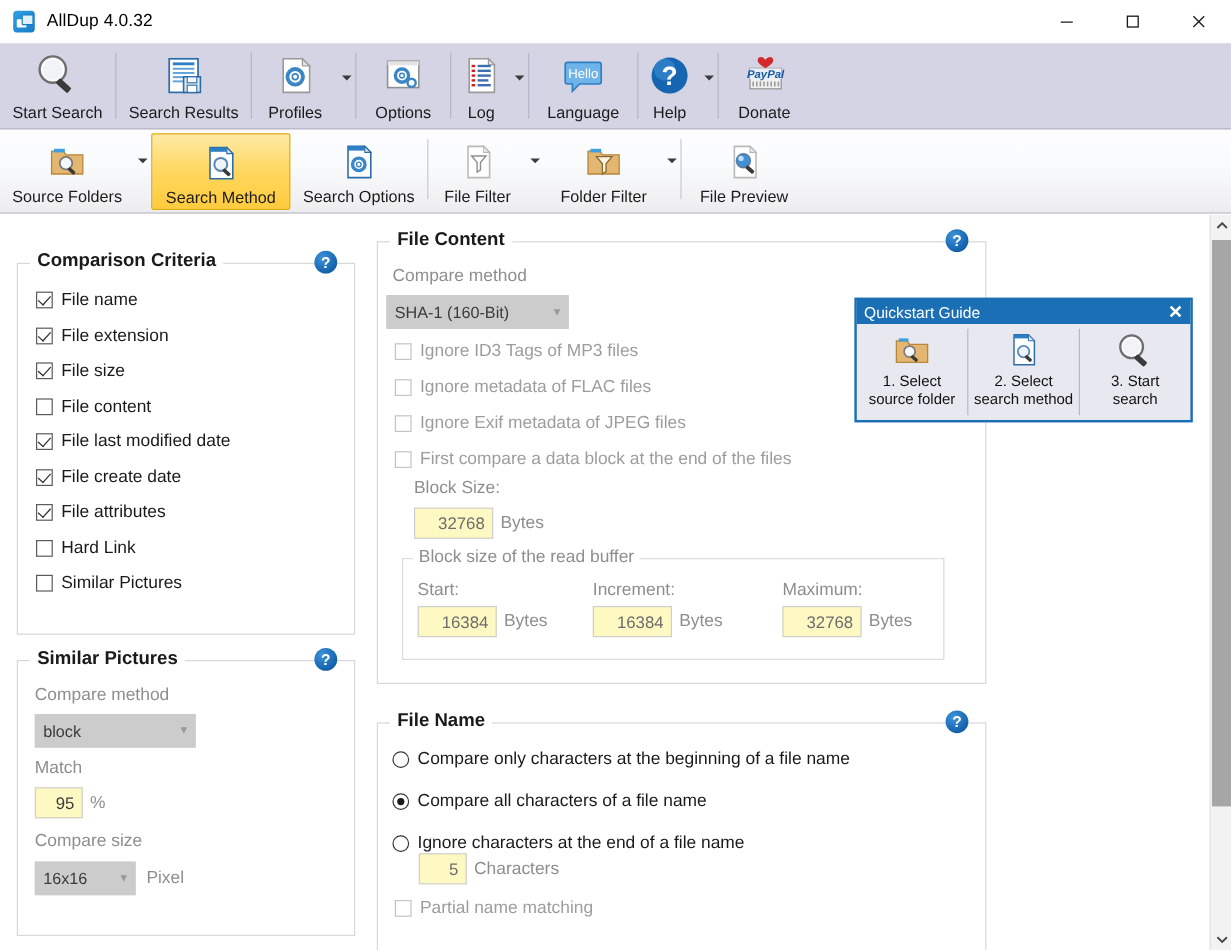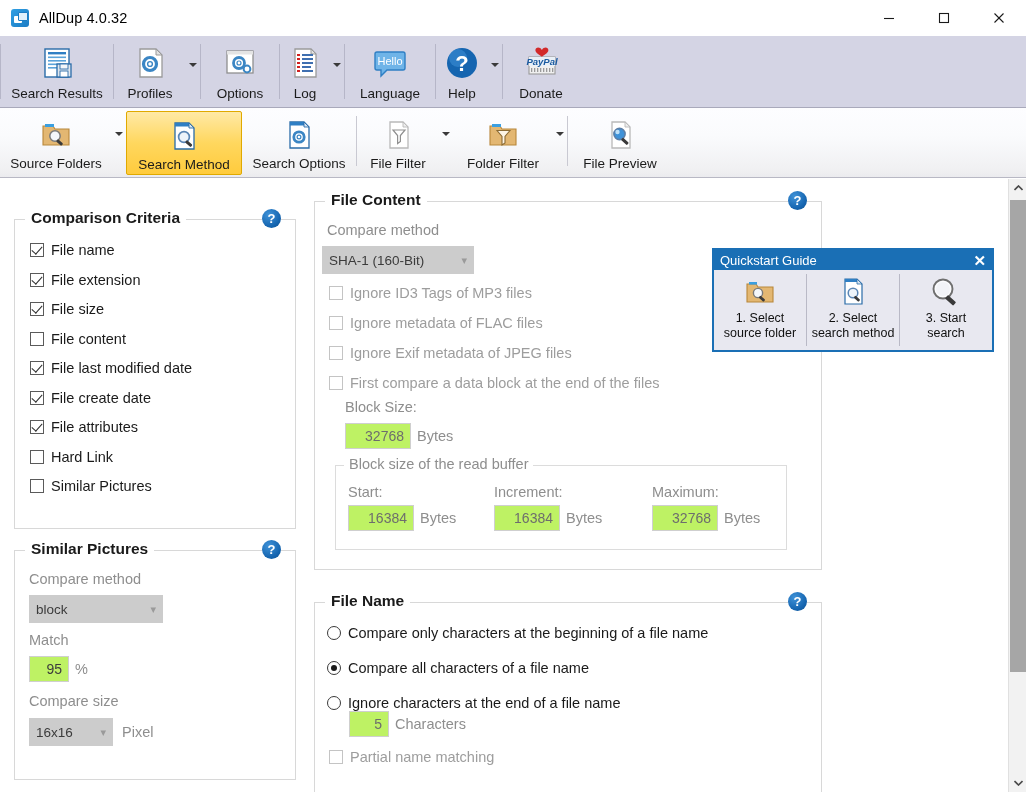--- a/index.html
+++ b/index.html
@@ -183,21 +183,21 @@
     height: 28px; padding: 0 6px;
     font-size: 13.5px; color: #3b3b3b;
     position: relative;
   }
   .combo .cv { flex: 1; white-space: nowrap; }
   .combo .ca {
     margin-left: 8px; color: #9a9a9a; font-size: 11px; line-height: 1;
   }
   .numbox {
     display: inline-flex; align-items: center; justify-content: flex-end;
-    background: #bef264; border: 1px solid #cfcfcf;
+    background: #fef9c3; border: 1px solid #cfcfcf;
     height: 26px; padding: 0 6px;
     font-size: 14px; color: #6d6d6d;
   }
   .numbox.dark { color: #3c3c3c; }
 
   .inner-gb {
     position: absolute;
     border: 1px solid #dcdcdc;
   }
   .inner-gb-title {
@@ -275,20 +275,30 @@
         <svg width="14" height="14" viewBox="0 0 14 14">
             <line x1="2.5" y1="2.5" x2="11.5" y2="11.5" stroke="#1a1a1a" stroke-width="1.1"></line>
             <line x1="11.5" y1="2.5" x2="2.5" y2="11.5" stroke="#1a1a1a" stroke-width="1.1"></line>
           </svg>
       </div>
     </div>
   </div>
 
   <div class="ribbon1">
 
+    <div class="rbtn" style="width:96px">
+      <div class="glyph">
+        <svg width="40" height="40" viewBox="0 0 40 40">
+          <circle cx="16" cy="15" r="11" fill="#fbfbfd" stroke="#6f6f6f" stroke-width="2"></circle>
+          <circle cx="16" cy="15" r="8" fill="#f2f3f7"></circle>
+          <rect x="22" y="22" width="13" height="5.5" rx="1" fill="#3a3a3a" transform="rotate(42 22 22)"></rect>
+        </svg>
+      </div>
+      <div class="lbl">Start Search</div>
+    </div>
     <div class="rsep"></div>
 
     <div class="rbtn" style="width:112px">
       <div class="glyph">
         <svg width="40" height="40" viewBox="0 0 40 40">
           <rect x="8" y="6" width="24" height="28" fill="#ffffff" stroke="#2a6ca8" stroke-width="1.4"></rect>
           <rect x="11" y="9" width="18" height="2.4" fill="#2f7fc4"></rect>
           <rect x="11" y="13.5" width="18" height="1.6" fill="#5ba3da"></rect>
           <rect x="11" y="17" width="18" height="1.6" fill="#5ba3da"></rect>
           <rect x="11" y="20.5" width="18" height="1.6" fill="#5ba3da"></rect>

